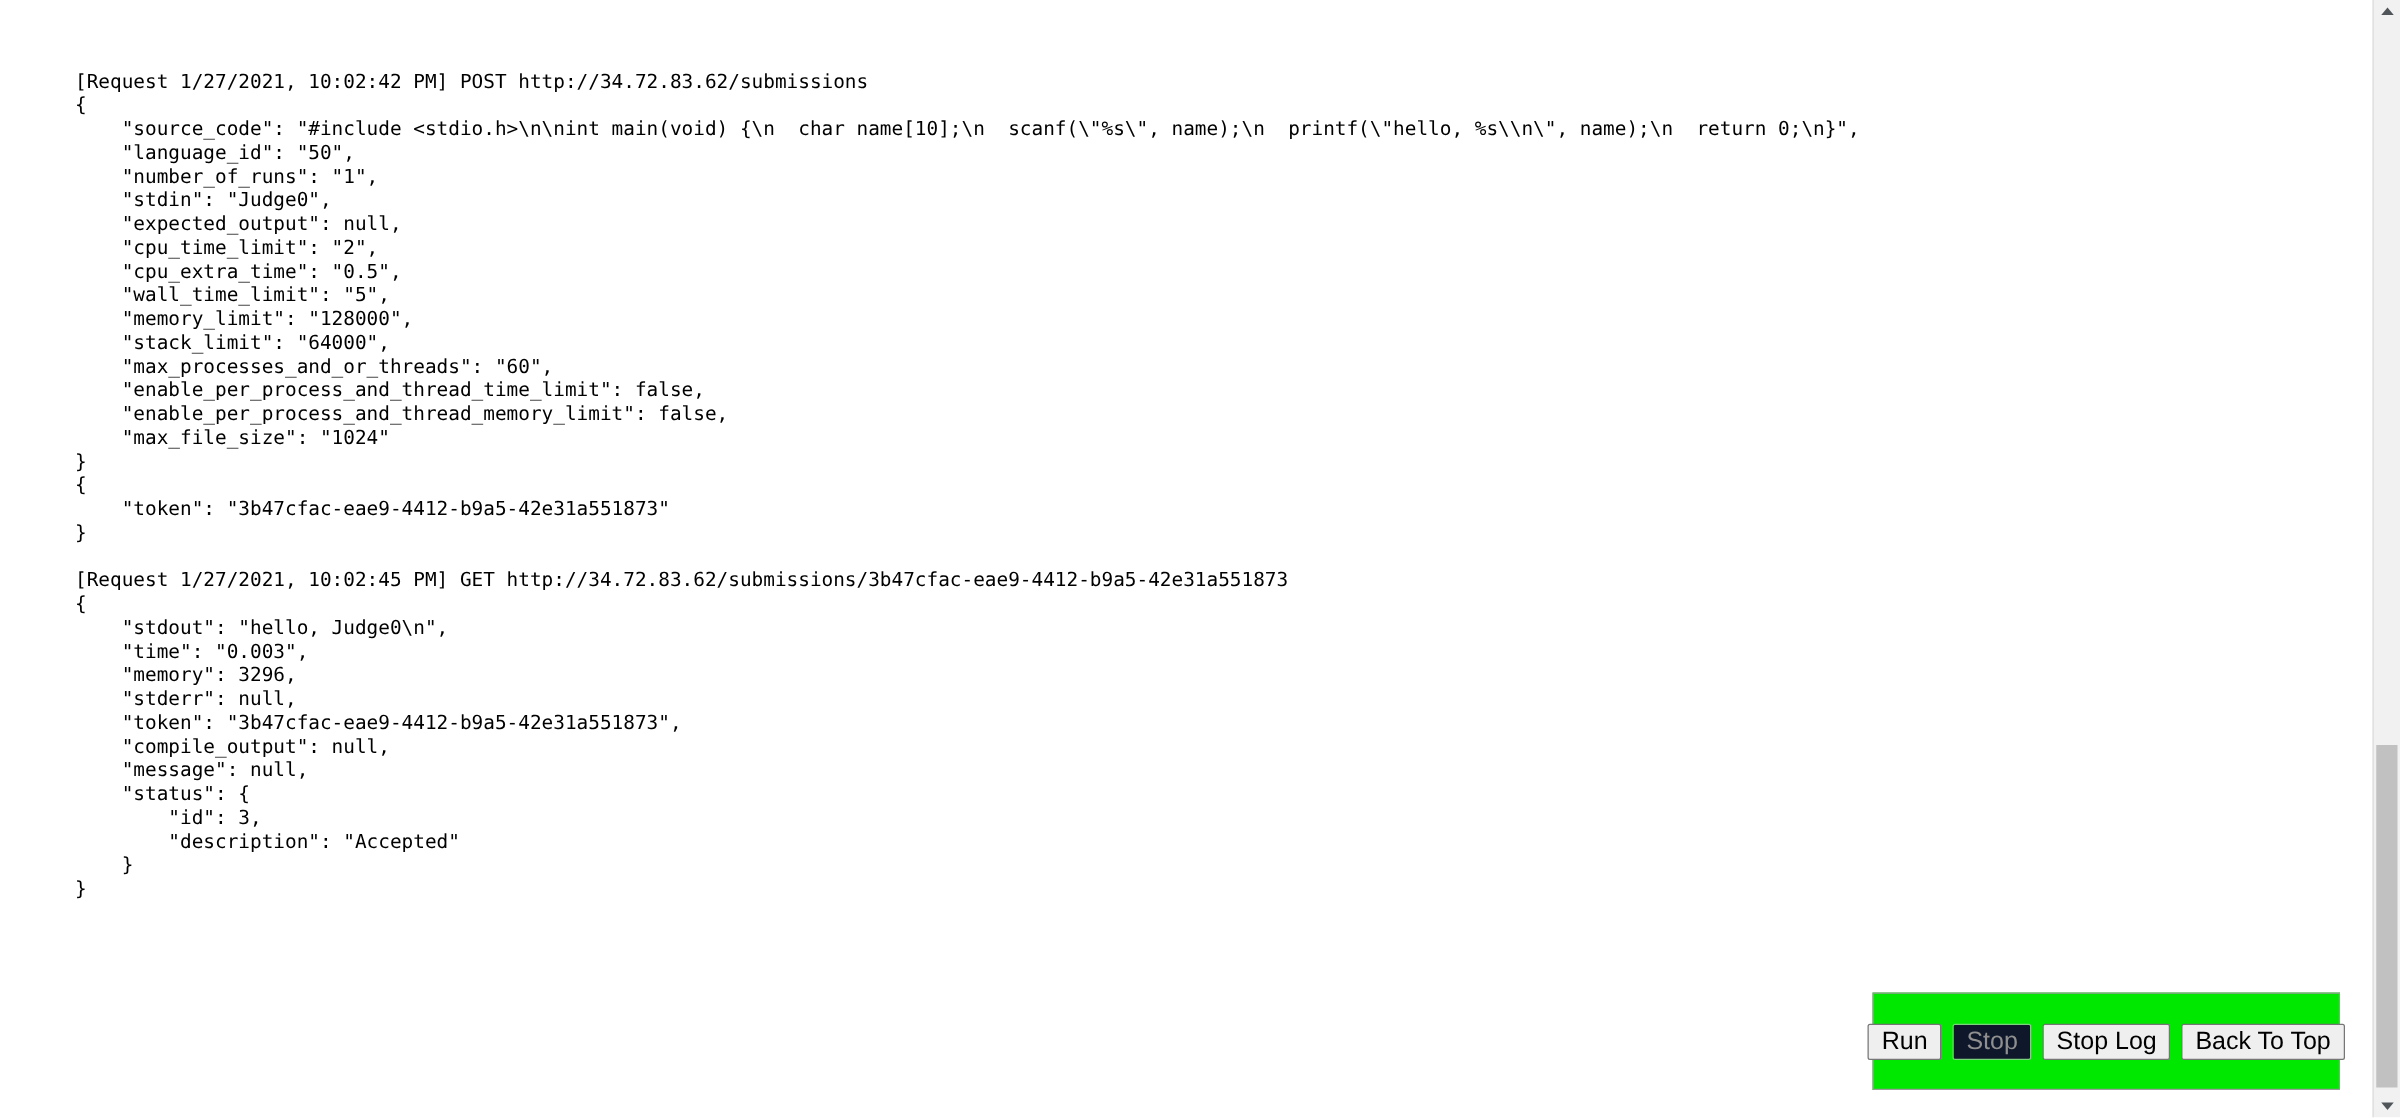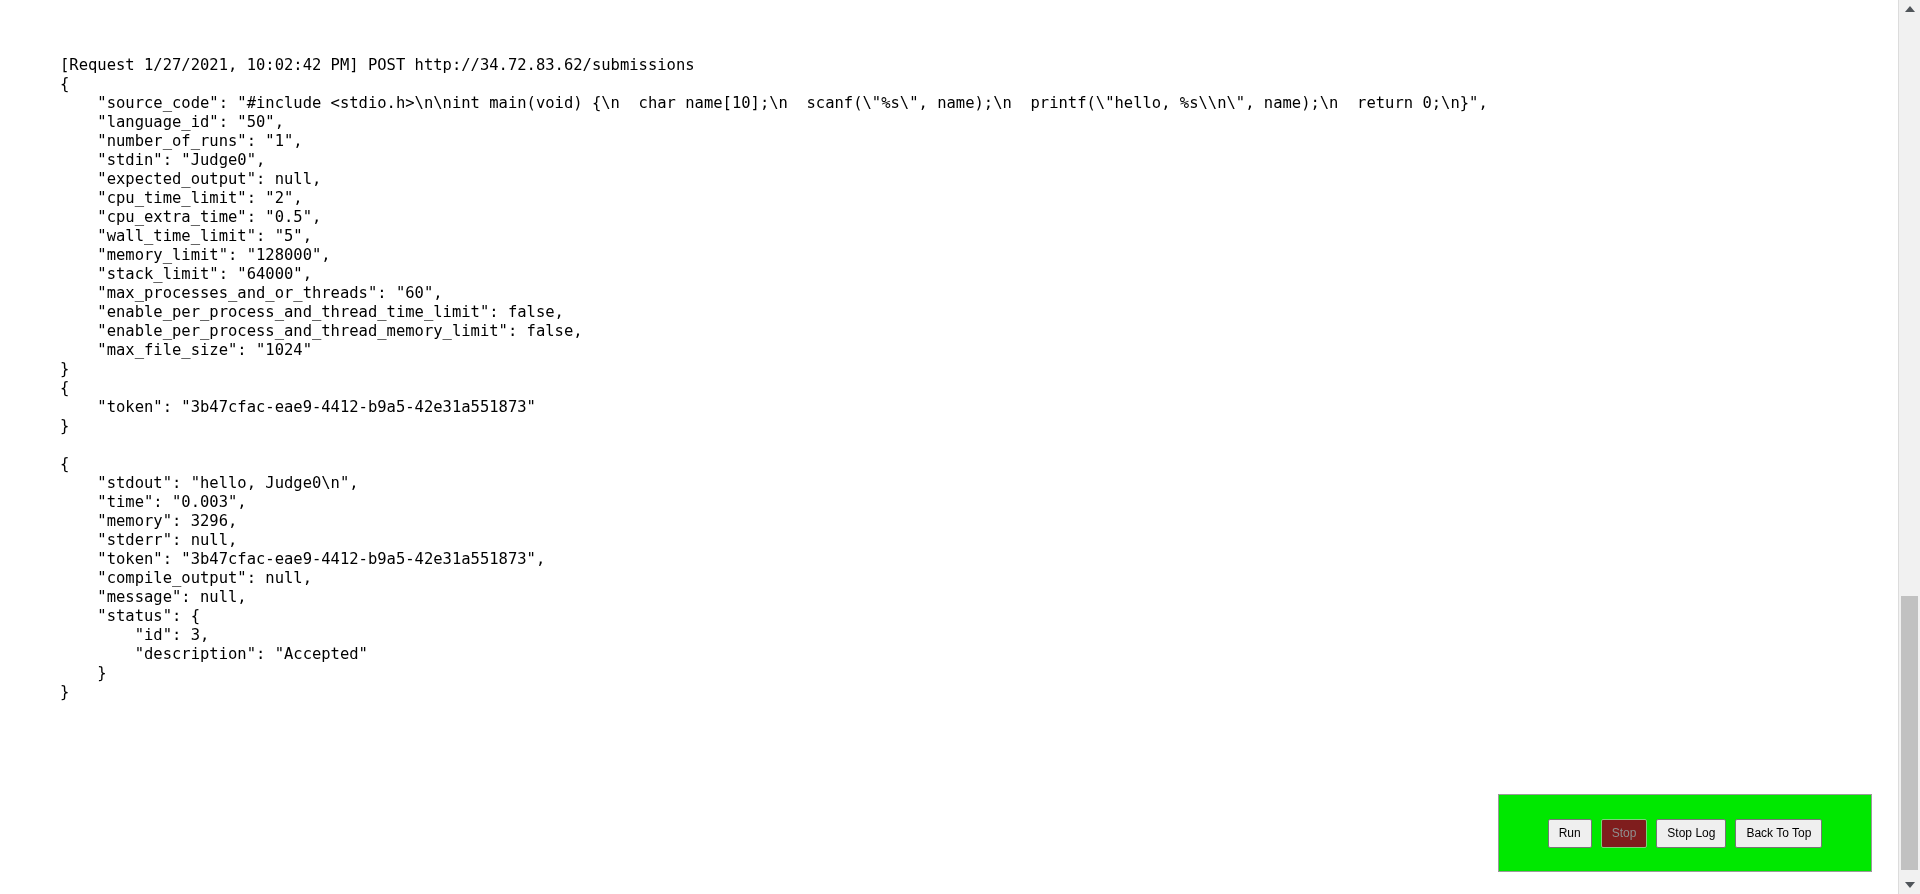--- a/index.html
+++ b/index.html
@@ -59,34 +59,34 @@
     border: 1px solid #9a9a9a;
     box-sizing: border-box;
     display: flex;
     align-items: center;
     justify-content: center;
     gap: 9px;
   }
 
   .ctl-btn {
     font-family: "Liberation Sans", sans-serif;
-    font-size: 12px;
+    font-size: 20px;
     line-height: 16px;
     color: #000000;
     background: #efefef;
     border: 1px solid #767676;
     border-radius: 2px;
     padding: 5px 10px 6px 10px;
     cursor: pointer;
     white-space: nowrap;
   }
 
   .ctl-btn.disabled {
     color: #8f8f8f;
-    background: #7f1d1d;
+    background: #0f172a;
     border: 1px solid #7ad47a;
     cursor: default;
   }
 
   
   #scrollbar {
     position: absolute;
     right: 0;
     top: 0;
     width: 22px;
@@ -152,20 +152,21 @@
       <div class="log-line">    "stack_limit": "64000",</div>
       <div class="log-line">    "max_processes_and_or_threads": "60",</div>
       <div class="log-line">    "enable_per_process_and_thread_time_limit": false,</div>
       <div class="log-line">    "enable_per_process_and_thread_memory_limit": false,</div>
       <div class="log-line">    "max_file_size": "1024"</div>
       <div class="log-line">}</div>
       <div class="log-line">{</div>
       <div class="log-line">    "token": "3b47cfac-eae9-4412-b9a5-42e31a551873"</div>
       <div class="log-line">}</div>
       <div class="log-line blank"></div>
+      <div class="log-line">[Request 1/27/2021, 10:02:45 PM] GET http://34.72.83.62/submissions/3b47cfac-eae9-4412-b9a5-42e31a551873</div>
       <div class="log-line">{</div>
       <div class="log-line">    "stdout": "hello, Judge0\n",</div>
       <div class="log-line">    "time": "0.003",</div>
       <div class="log-line">    "memory": 3296,</div>
       <div class="log-line">    "stderr": null,</div>
       <div class="log-line">    "token": "3b47cfac-eae9-4412-b9a5-42e31a551873",</div>
       <div class="log-line">    "compile_output": null,</div>
       <div class="log-line">    "message": null,</div>
       <div class="log-line">    "status": {</div>
       <div class="log-line">        "id": 3,</div>

